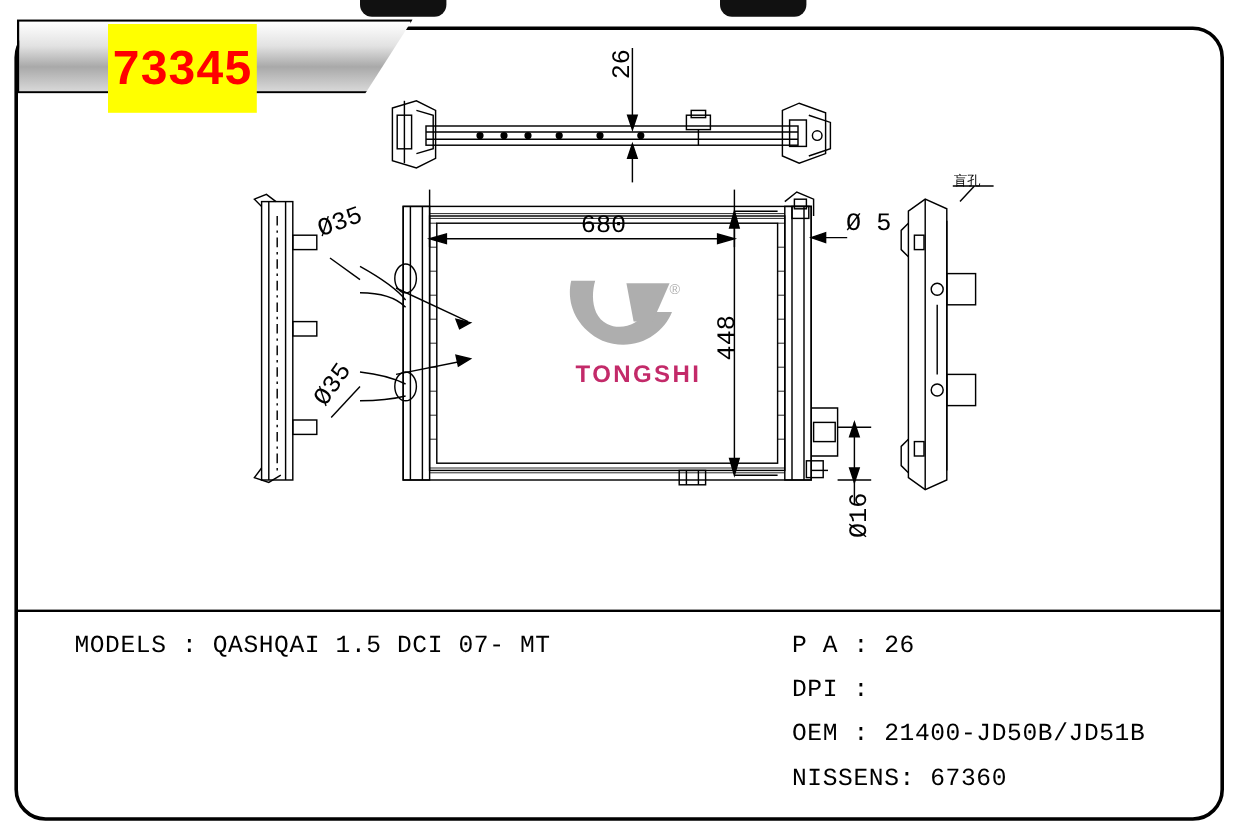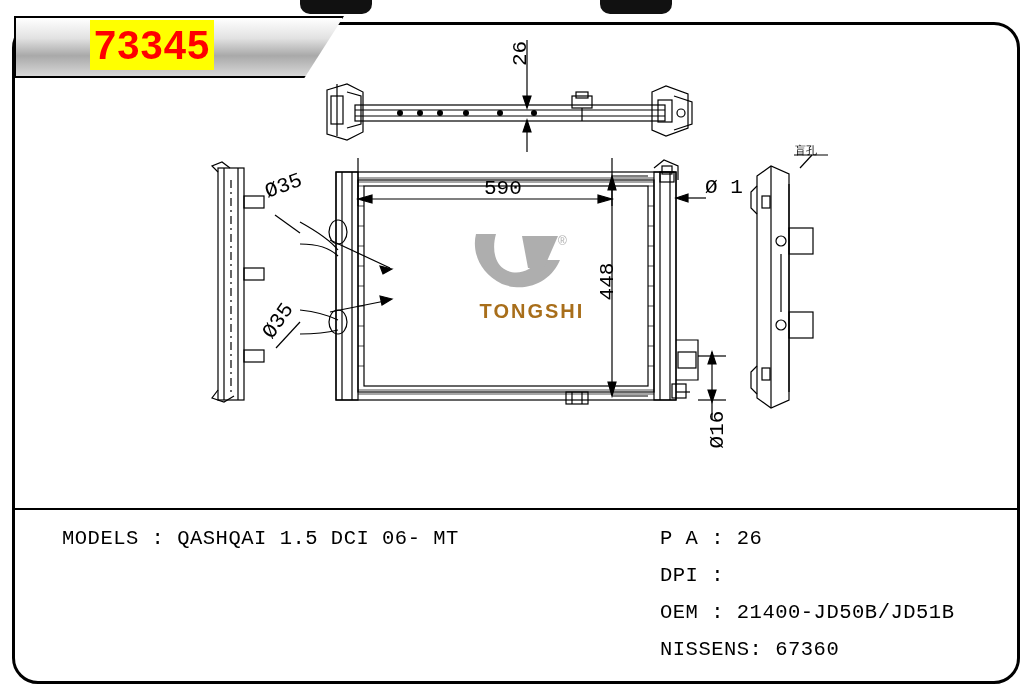--- a/index.html
+++ b/index.html
@@ -42,21 +42,21 @@
   }
   .banner-number {
     position: absolute;
     left: 90px;
     top: 20px;
     font-size: 40px;
     font-weight: bold;
     color: #ff0000;
     background: #ffff00;
     line-height: 1.05;
-    padding: 4px 4px;
+    padding: 16px 4px;
     letter-spacing: 1px;
     font-family: "Liberation Sans", sans-serif;
   }
   
   .top-tab {
     position: absolute;
     top: 0;
     height: 14px;
     background: #111;
     border-radius: 0 0 10px 10px;
@@ -135,21 +135,21 @@
     top: 228px;
     width: 160px;
     text-align: center;
     opacity: 0.92;
   }
   .wm-text {
     font-family: "Liberation Sans", sans-serif;
     font-size: 20px;
     font-weight: bold;
     letter-spacing: 2px;
-    color: #a16207;
+    color: #be185d;
     margin-top: 2px;
     text-align: center;
   }
   .wm-reg {
     position: absolute;
     left: 106px;
     top: 6px;
     font-size: 12px;
     color: #a8a8a8;
   }
@@ -312,25 +312,25 @@
       <rect x="762" y="196" width="8" height="12"></rect>
       <rect x="762" y="368" width="8" height="12"></rect>
 
       <line x1="800" y1="168" x2="812" y2="155"></line>
       <line x1="794" y1="155" x2="828" y2="155"></line>
     </g>
   </svg>
 
   <div class="dim-label vert" style="left:500px; top:42px; width:40px; text-align:center;">26</div>
 
-  <div class="dim-label" style="left:484px; top:177px;">590</div>
+  <div class="dim-label" style="left:484px; top:177px;">680</div>
 
   <div class="dim-label vert" style="left:581px; top:270px; width:52px; text-align:center;">448</div>
 
-  <div class="dim-label" style="left:705px; top:176px;">Ø 1</div>
+  <div class="dim-label" style="left:705px; top:176px;">Ø 5</div>
 
   <div class="dim-label vert" style="left:686px; top:418px; width:62px; text-align:center;">Ø16</div>
 
   <div class="dim-label" style="left:262px; top:182px; transform:rotate(-20deg); transform-origin:left top;">Ø35</div>
 
   <div class="dim-label" style="left:258px; top:330px; transform:rotate(-55deg); transform-origin:left top;">Ø35</div>
 
   <div class="small-cn" style="left:795px; top:143px;text-align:center;">盲孔</div>
 
   <div class="wm">
@@ -342,21 +342,21 @@
     <div class="wm-text">TONGSHI</div>
   </div>
 
   <div class="banner"></div>
   <div class="banner-number">73345</div>
 
   <div class="divider"></div>
 
   <div class="info">
     <div class="col-left">
-      <div class="row">MODELS : QASHQAI 1.5 DCI 06- MT</div>
+      <div class="row">MODELS : QASHQAI 1.5 DCI 07- MT</div>
     </div>
     <div class="col-right">
       <div class="row">P A :  26</div>
       <div class="row">DPI :</div>
       <div class="row">OEM :  21400-JD50B/JD51B</div>
       <div class="row">NISSENS:  67360</div>
     </div>
   </div>
 
 </div>

